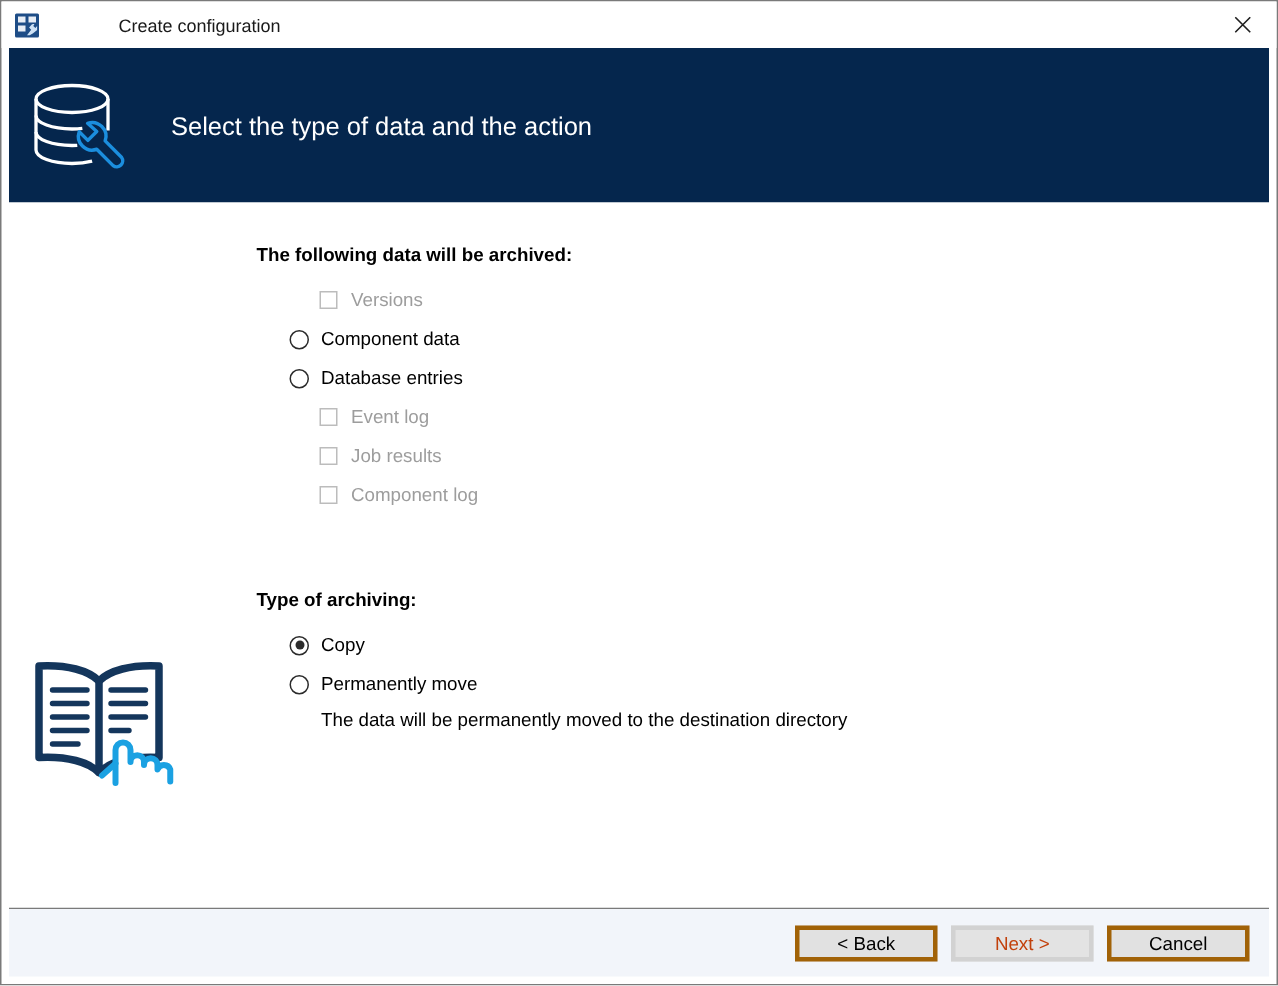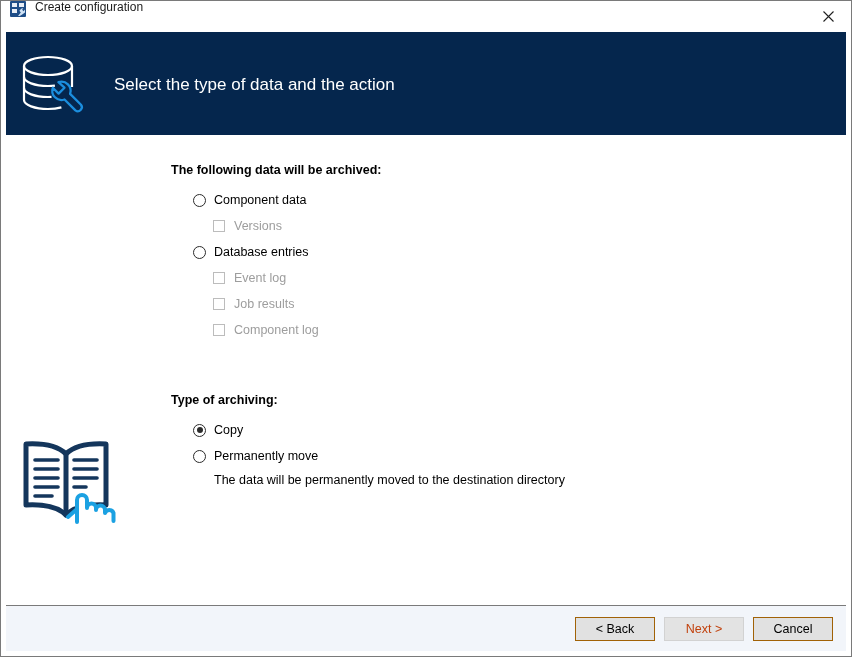--- a/index.html
+++ b/index.html
@@ -24,24 +24,25 @@
     display: flex;
     flex-direction: column;
   }
 
   
   #titlebar {
     height: 31px;
     flex: 0 0 31px;
     background: #ffffff;
     display: flex;
-    align-items: flex-start;
+    align-items: center;
     padding-left: 9px;
     box-sizing: border-box;
     position: relative;
+    gap: 44px;
   }
   #app-icon {
     width: 16px;
     height: 16px;
     flex: 0 0 16px;
     position: relative;
     background: #1e4d87;
     border-radius: 1px;
     overflow: hidden;
   }
@@ -216,28 +217,28 @@
     background: #f2f5fa;
     border-top: 1px solid #7a7a7a;
     margin: 0 5px 5px 5px;
     display: flex;
     align-items: center;
     justify-content: flex-end;
     padding-right: 13px;
     box-sizing: border-box;
   }
   .wiz-button {
-    width: 80px;
+    width: 95px;
     height: 24px;
     margin-left: 9px;
     font-size: 12.5px;
     font-family: "Liberation Sans", sans-serif;
     color: #000000;
     background: #e1e1e1;
-    border: 1px solid #a16207;
+    border: 3px solid #a16207;
     display: flex;
     align-items: center;
     justify-content: center;
     box-sizing: border-box;
     cursor: default;
   }
   .wiz-button.disabled {
     color: #c2410c;
     background: #e3e3e3;
     border-color: #d2d2d2;
@@ -279,28 +280,28 @@
     </div>
   </div>
 
   <div id="content">
 
     <div id="form-area">
 
       <div>
         <div class="group-heading">The following data will be archived:</div>
 
+        <div class="opt-row check-row">
+          <span class="checkbox"></span>
+          <span class="opt-label disabled">Versions</span>
+        </div>
+
         <div class="opt-row radio-row">
           <span class="radio"></span>
           <span class="opt-label">Component data</span>
-        </div>
-
-        <div class="opt-row check-row">
-          <span class="checkbox"></span>
-          <span class="opt-label disabled">Versions</span>
         </div>
 
 
         <div class="opt-row radio-row">
           <span class="radio"></span>
           <span class="opt-label">Database entries</span>
         </div>
 
         <div class="opt-row check-row">
           <span class="checkbox"></span>

